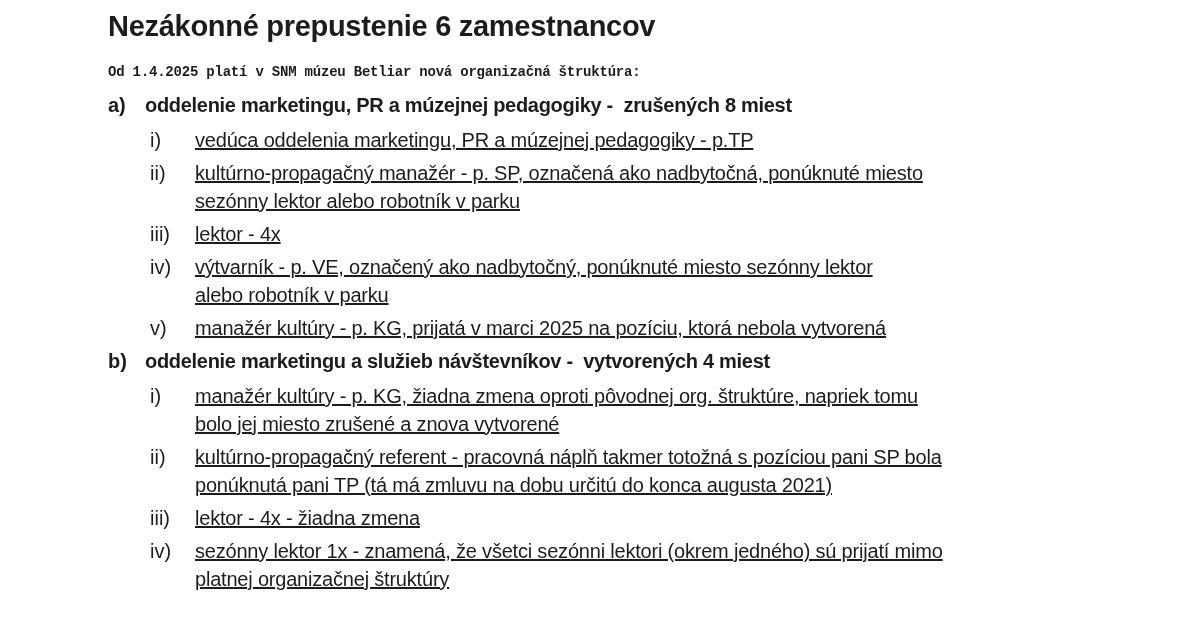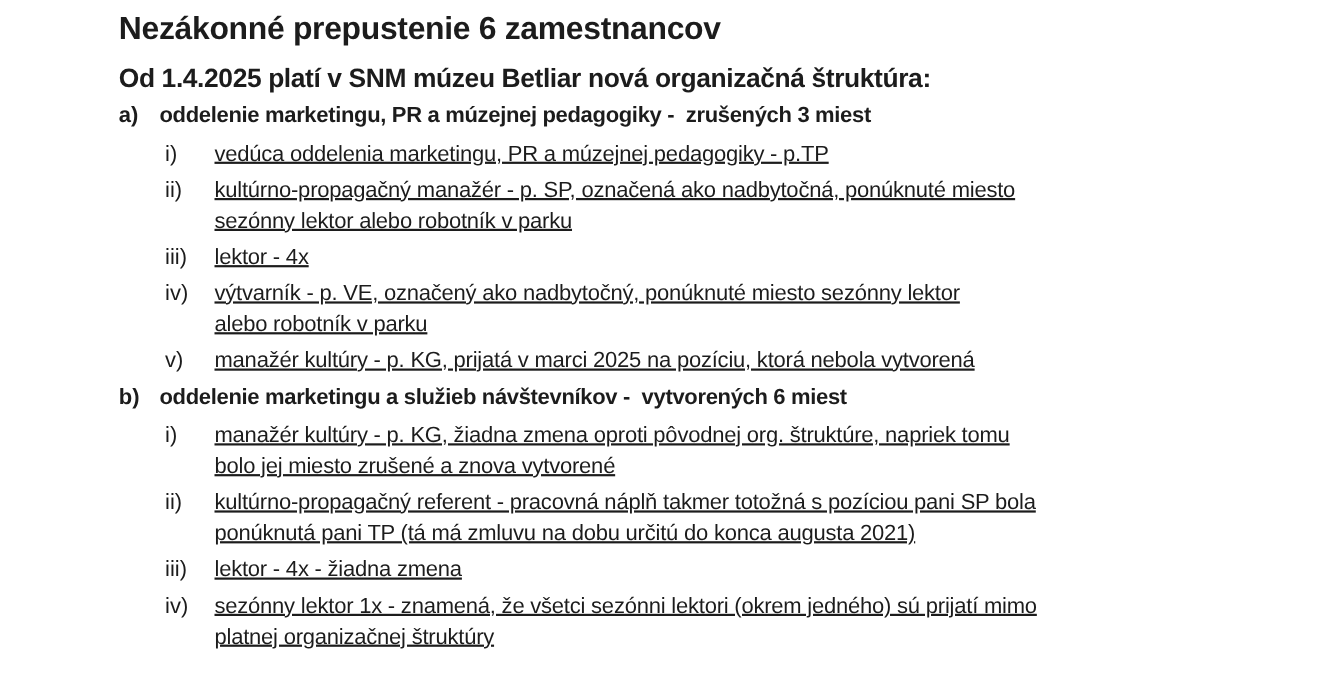--- a/index.html
+++ b/index.html
@@ -17,25 +17,26 @@
   }
   .title {
     margin: 0 0 14px 0;
     font-size: 29px;
     font-weight: bold;
     line-height: 36px;
     letter-spacing: -0.01em;
   }
   .intro {
     margin: 0 0 5px 0;
-    font-size: 24px;
+    font-size: 14px;
     font-weight: bold;
     line-height: 28px;
     letter-spacing: -0.015em;
     white-space: pre-wrap;
+    font-family: Liberation Mono, monospace;
   }
   .srow {
     display: flex;
     align-items: flex-start;
     margin: 0 0 7px 0;
   }
   .srow .marker {
     flex: none;
     width: 37px;
     font-size: 20px;
@@ -73,21 +74,21 @@
 <body>
 
 <div class="page">
 
   <h1 class="title">Nezákonné prepustenie 6 zamestnancov</h1>
 
   <p class="intro">Od 1.4.2025 platí v SNM múzeu Betliar nová organizačná štruktúra:</p>
 
   <div class="srow">
     <span class="marker">a)</span>
-    <span class="stext">oddelenie marketingu, PR a múzejnej pedagogiky -  zrušených 3 miest</span>
+    <span class="stext">oddelenie marketingu, PR a múzejnej pedagogiky -  zrušených 8 miest</span>
   </div>
 
   <div class="irow">
     <span class="imarker">i)</span>
     <span class="itext">vedúca oddelenia marketingu, PR a múzejnej pedagogiky - p.TP</span>
   </div>
   <div class="irow">
     <span class="imarker">ii)</span>
     <span class="itext">kultúrno-propagačný manažér - p. SP, označená ako nadbytočná, ponúknuté miesto
 sezónny lektor alebo robotník v parku</span>
@@ -101,21 +102,21 @@
     <span class="itext">výtvarník - p. VE, označený ako nadbytočný, ponúknuté miesto sezónny lektor
 alebo robotník v parku</span>
   </div>
   <div class="irow">
     <span class="imarker">v)</span>
     <span class="itext">manažér kultúry - p. KG, prijatá v marci 2025 na pozíciu, ktorá nebola vytvorená</span>
   </div>
 
   <div class="srow">
     <span class="marker">b)</span>
-    <span class="stext">oddelenie marketingu a služieb návštevníkov -  vytvorených 6 miest</span>
+    <span class="stext">oddelenie marketingu a služieb návštevníkov -  vytvorených 4 miest</span>
   </div>
 
   <div class="irow">
     <span class="imarker">i)</span>
     <span class="itext">manažér kultúry - p. KG, žiadna zmena oproti pôvodnej org. štruktúre, napriek tomu
 bolo jej miesto zrušené a znova vytvorené</span>
   </div>
   <div class="irow">
     <span class="imarker">ii)</span>
     <span class="itext">kultúrno-propagačný referent - pracovná náplň takmer totožná s pozíciou pani SP bola

